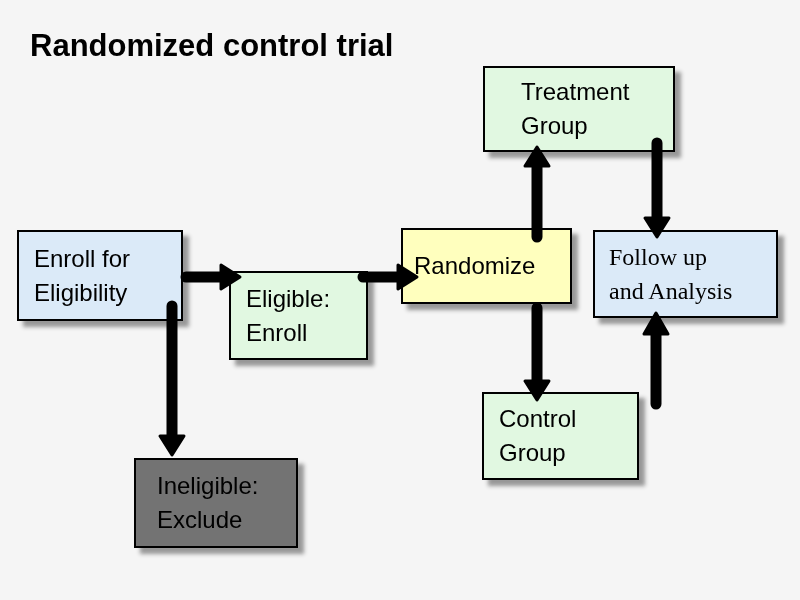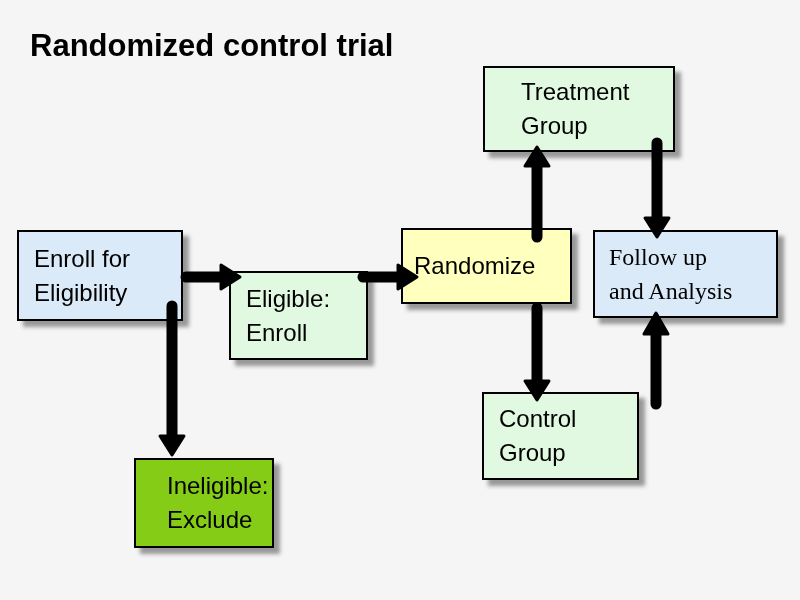--- a/index.html
+++ b/index.html
@@ -93,21 +93,21 @@
   <div class="node" style="left: 593px; top: 230px; width: 185px; height: 88px; padding-left: 14px; background: rgb(219, 234, 248); border-color: rgb(0, 0, 0); font-family: Liberation Serif, serif;">
     <span class="node-label">Follow up
 and Analysis</span>
   </div>
 
   <div class="node" style="left: 482px; top: 392px; width: 157px; height: 88px; background: rgb(225, 248, 225); border-color: rgb(0, 0, 0);">
     <span class="node-label">Control
 Group</span>
   </div>
 
-  <div class="node" style="left: 134px; top: 458px; width: 140px; height: 90px; padding-left: 31px; background: #84cc16; border-color: rgb(0, 0, 0);">
+  <div class="node" style="left: 134px; top: 458px; width: 164px; height: 90px; padding-left: 21px; background: #737373; border-color: rgb(0, 0, 0);">
     <span class="node-label">Ineligible:
 Exclude</span>
   </div>
 
   <svg class="arrow-layer" viewBox="0 0 800 600">
 
     <g>
       <line class="arrow-line" x1="186" y1="277" x2="222" y2="277" style="stroke: rgb(0, 0, 0);"></line>
       <polygon class="arrow-head" points="221,265 240,277 221,289" style="fill: rgb(0, 0, 0); stroke: rgb(0, 0, 0);"></polygon>
     </g>

